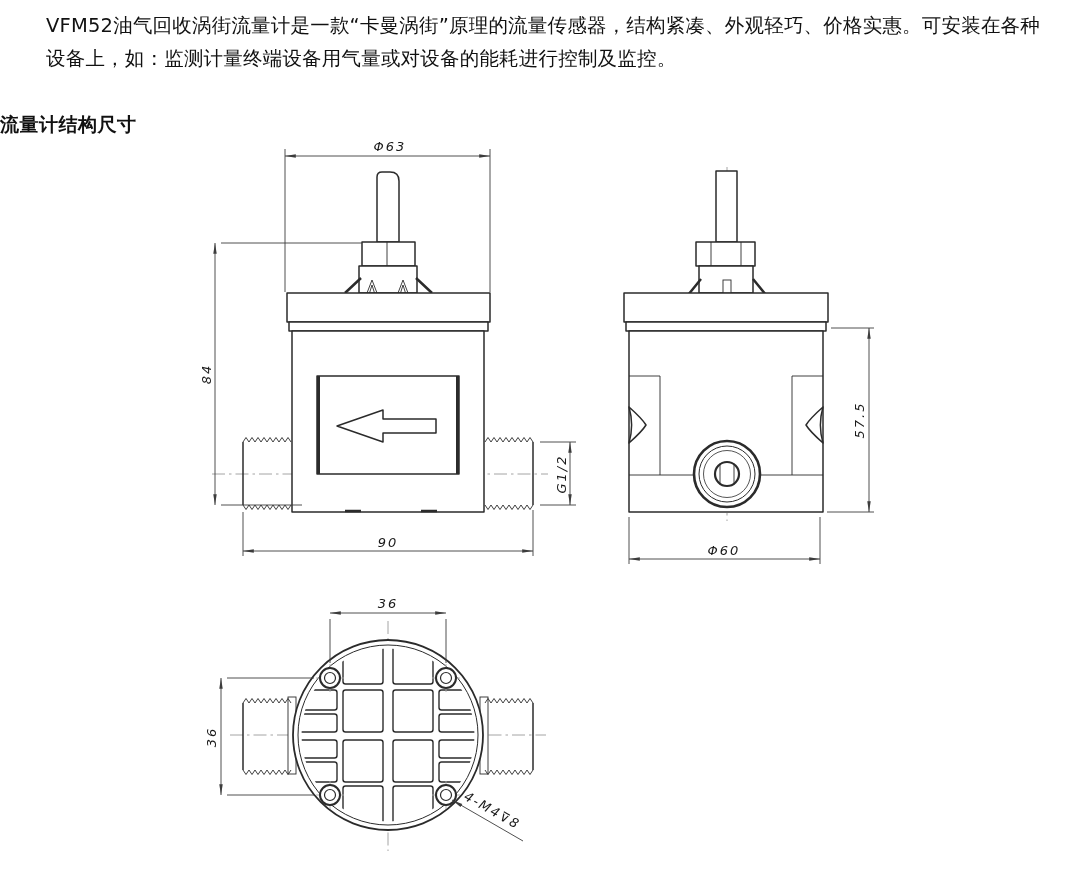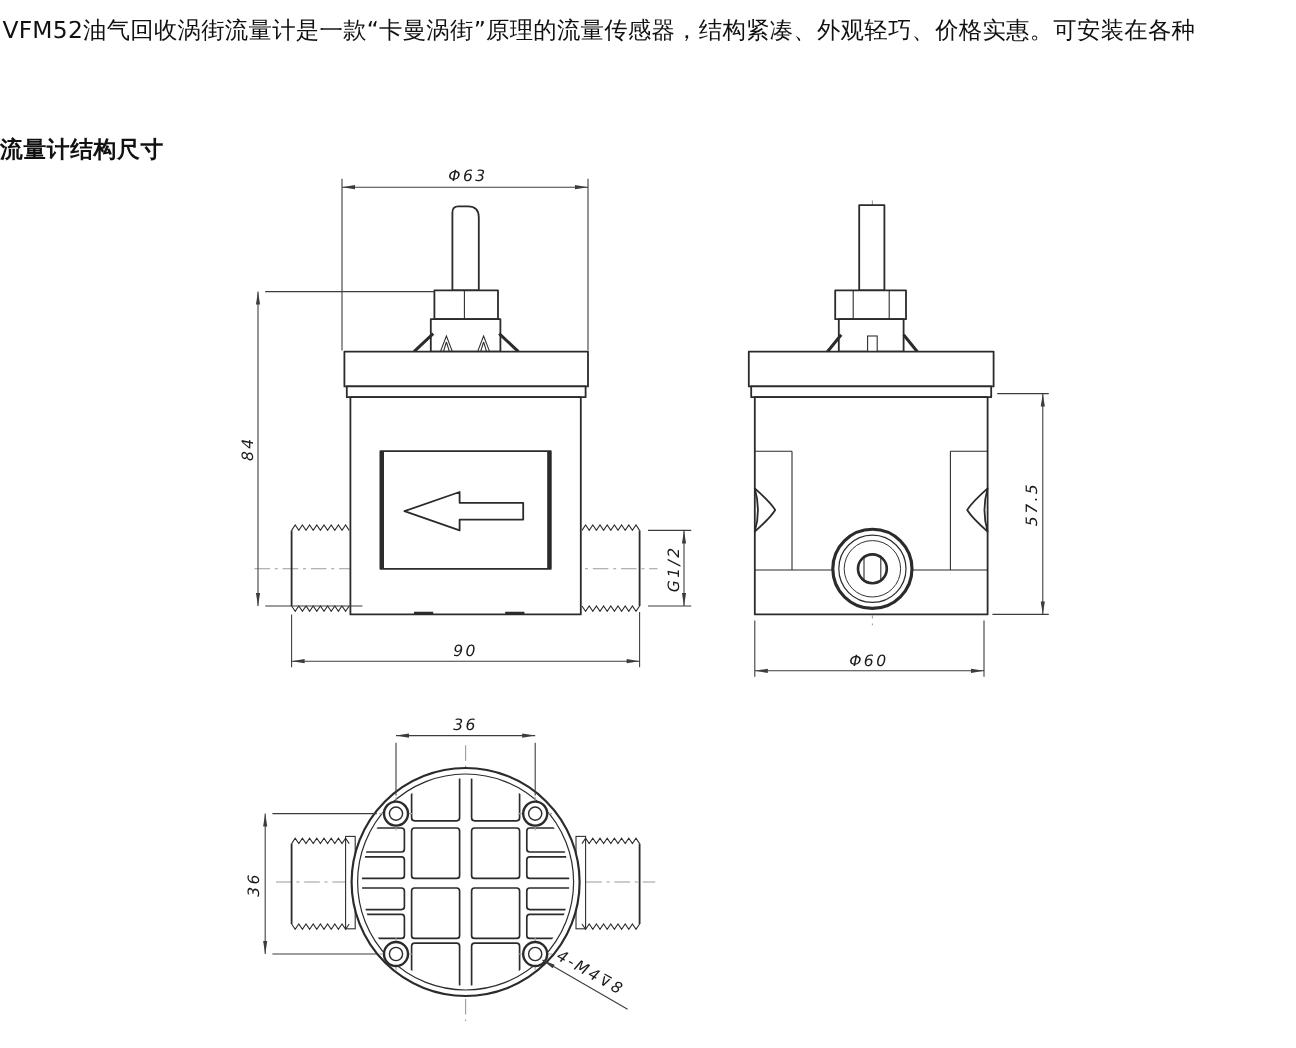--- a/index.html
+++ b/index.html
@@ -1,40 +1,41 @@
 <!DOCTYPE html>
 <html><head>
 <meta charset="utf-8">
 <style>
   html,body{margin:0;padding:0;}
   body{
     width:1080px;height:873px;background:#fff;position:relative;overflow:hidden;
     font-family:"DejaVu Sans","Liberation Sans",sans-serif;color:#111;
   }
   .intro{position:absolute;left:2px;top:9px;width:1078px;}
-  .intro-line{font-size:19.5px;line-height:33px;white-space:nowrap;letter-spacing:0.2px;}
+  .intro-line{font-size:19.5px;line-height:33px;white-space:nowrap;letter-spacing:0.2px;margin-left:44px;}
   .section-title{position:absolute;left:0px;top:112px;font-size:19px;font-weight:bold;letter-spacing:0.5px;text-align:right;}
   svg.drawing{position:absolute;left:0;top:0;}
   
   .geo{fill:none;stroke:#2b2b2b;stroke-width:1.5;stroke-linejoin:round;stroke-linecap:butt;}
   .geo-bold{fill:none;stroke:#2b2b2b;stroke-width:2.5;stroke-linejoin:round;}
   .geo-thin{fill:none;stroke:#2b2b2b;stroke-width:0.9;}
   .whitefill{fill:#fff;}
   .cl{fill:none;stroke:#9a9a9a;stroke-width:0.9;stroke-dasharray:13 4 2.5 4;}
   .tick{stroke:#a9a9a9;stroke-width:0.9;fill:none;}
   .dim{fill:none;stroke:#3c3c3c;stroke-width:0.9;}
   .dtxt{font-family:"DejaVu Sans","Liberation Sans",sans-serif;font-style:italic;font-size:13px;
         fill:#1a1a1a;letter-spacing:2px;}
   .cell{fill:#fff;stroke:#2b2b2b;stroke-width:1.4;}
 </style>
 </head>
 <body>
 
 <div class="intro">
   <div class="intro-line">VFM52油气回收涡街流量计是一款“卡曼涡街”原理的流量传感器，结构紧凑、外观轻巧、价格实惠。可安装在各种</div>
+  <div class="intro-line">设备上，如：监测计量终端设备用气量或对设备的能耗进行控制及监控。</div>
 </div>
 
 <div class="section-title">流量计结构尺寸</div>
 
 <svg class="drawing" width="1080" height="873" viewBox="0 0 1080 873">
   <defs>
     <marker id="arr" viewBox="0 0 12 12" refX="11" refY="6" markerWidth="13" markerHeight="13" markerUnits="userSpaceOnUse" orient="auto-start-reverse">
       <path d="M1,4.4 L11,6 L1,7.6 Z" fill="#3c3c3c"></path>
     </marker>
     <clipPath id="gridclip">

